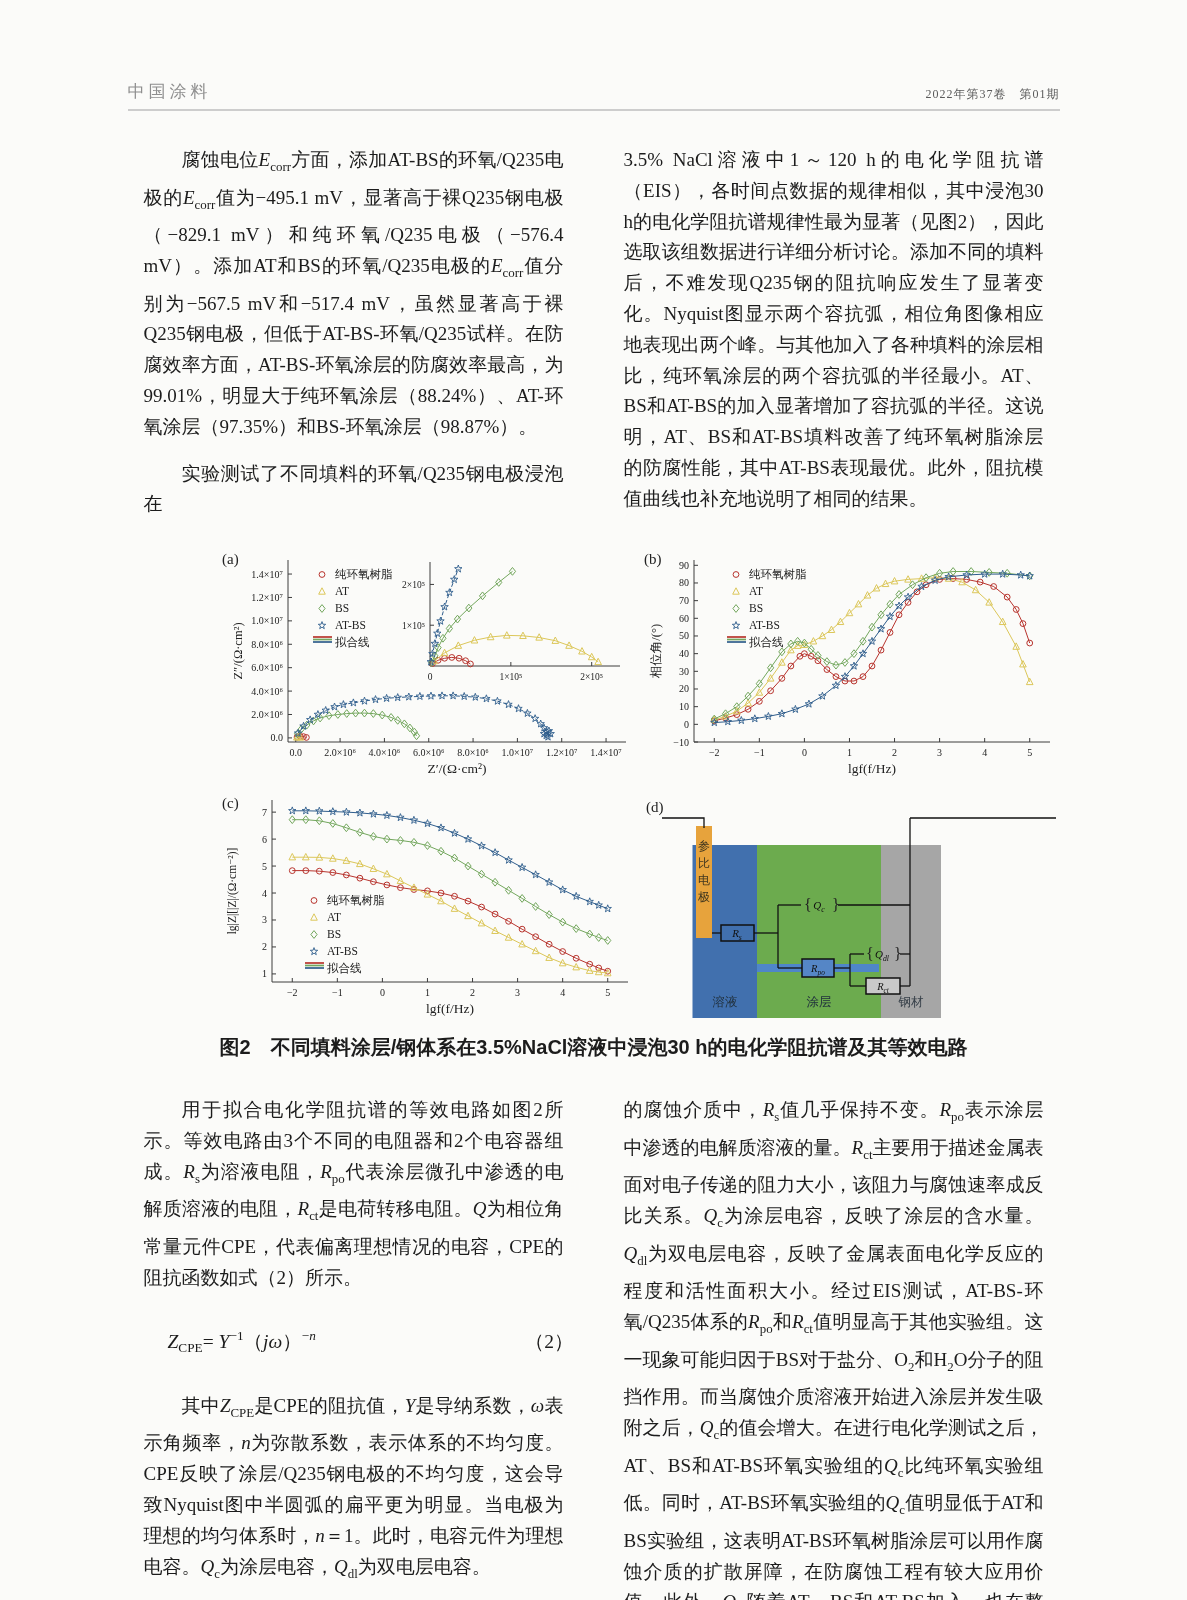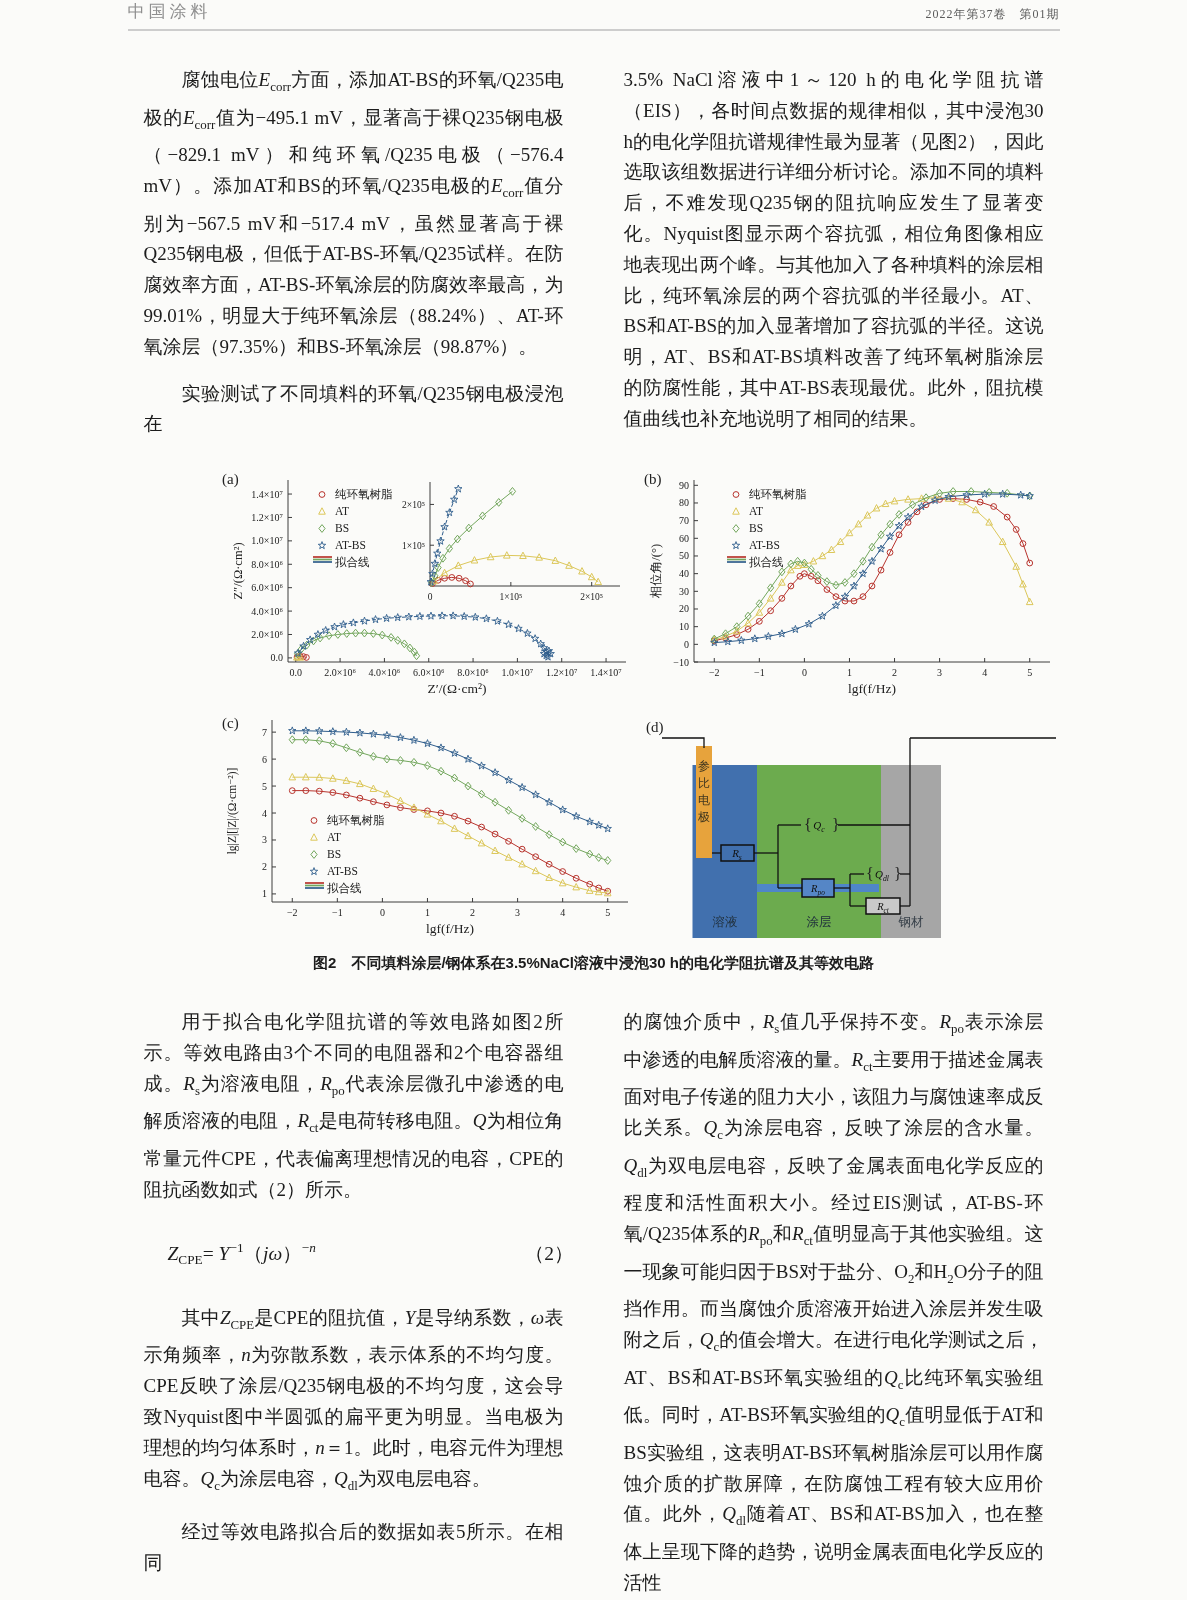--- a/index.html
+++ b/index.html
@@ -2,37 +2,37 @@
 <html><head>
 <meta charset="utf-8">
 <style>
   html,body{margin:0;padding:0;}
   body{
     width:1187px;height:1600px;overflow:hidden;
     background:#fbfbf9;color:#1c1c1c;
     font-family:"Liberation Serif","DejaVu Serif",serif;
   }
   .content{width:932px;margin:0 auto;}
-  header{display:flex;justify-content:space-between;align-items:flex-end;gap:21px;}
+  header{display:flex;justify-content:space-between;align-items:flex-end;padding-top:80px;gap:21px;}
   .journal{font-size:17px;color:#8f8f8f;letter-spacing:4px;}
   .issue{font-size:12px;color:#5a5a5a;letter-spacing:1px;margin-left:40px;}
   .rule{border-bottom:2px solid #cdcdcd;margin-top:6px;}
   .cols{display:flex;gap:28px;margin-top:18px;}
   .col{flex:1;font-size:19px;line-height:30.8px;text-align:justify;}
   p{margin:16px;}
   .indent{text-indent:2em;}
   .sec{font-family:"Liberation Sans","DejaVu Sans",sans-serif;font-size:18.5px;line-height:31px;}
   .sec .num{color:#b43a2b;margin-right:16px;}
   sub{font-size:68%;}
   sup{font-size:68%;}
   figure{margin:8px 0 0 0;}
   .figwrap{margin-left:88px;width:844px;}
   .figrow{display:flex;}
   figcaption{text-align:center;margin-top:8px;}
-  .cap-zh{font-family:"Liberation Sans","DejaVu Sans",sans-serif;font-weight:700;font-size:15px;}
+  .cap-zh{font-family:"Liberation Sans","DejaVu Sans",sans-serif;font-weight:700;font-size:20px;}
   .cap-en{font-size:17px;font-weight:700;margin-top:6px;}
   .formula{display:flex;justify-content:space-between;align-items:center;padding:11px 6px 11px 40px;font-size:19.5px;}
   svg text{font-family:"Liberation Serif","DejaVu Serif",serif;}
 </style>
 </head>
 <body>
 
 <div class="content">
 
   <header>

